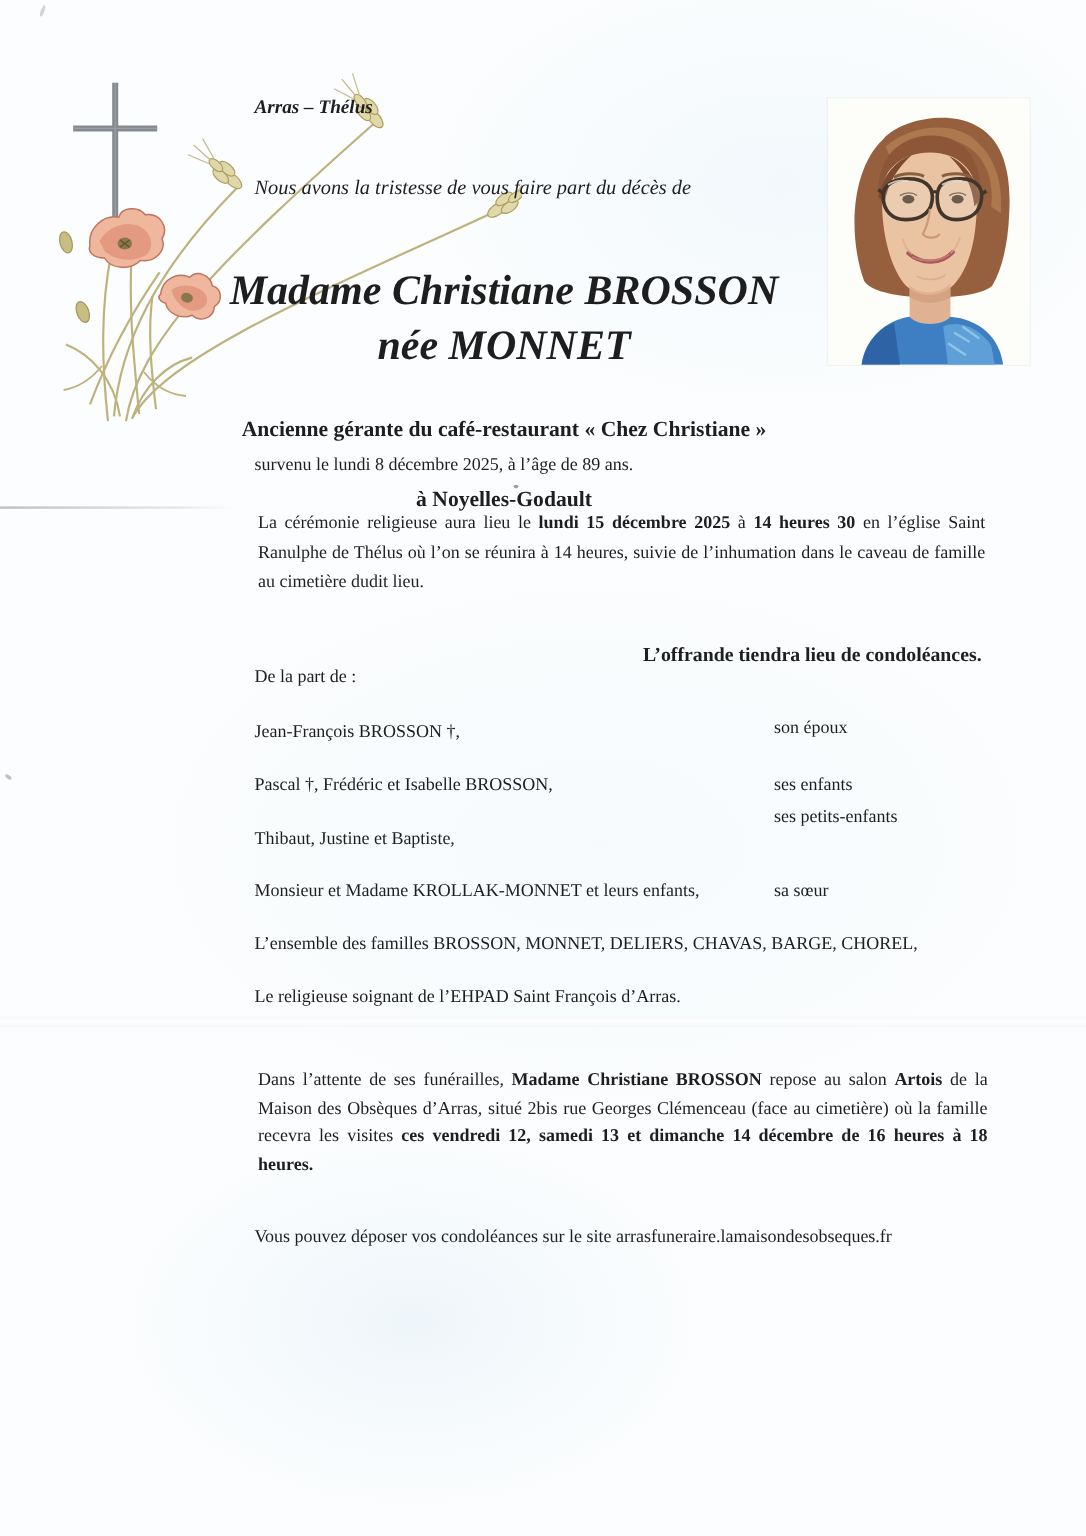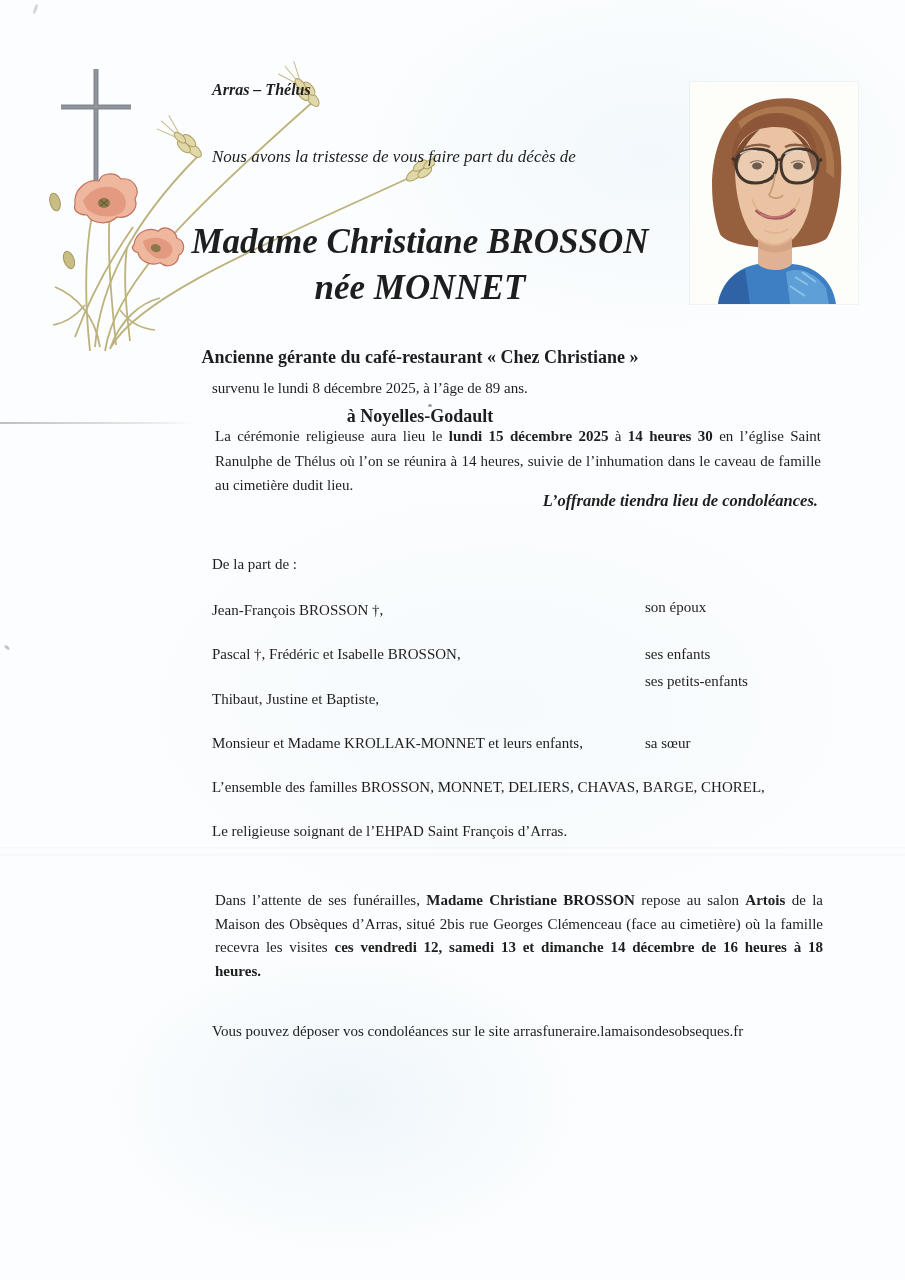--- a/index.html
+++ b/index.html
@@ -22,21 +22,21 @@
   .body-text{font-size:15px;}
   .location{left:212px;top:81px;font-size:16px;font-weight:bold;font-style:italic;}
   .intro{left:212px;top:147px;font-size:17px;font-style:italic;}
   .title-block{left:20px;top:219px;width:800px;text-align:center;}
   .title-line{font-size:35px;font-weight:bold;font-style:italic;line-height:46px;}
   .subtitle-block{left:20px;top:310px;width:800px;text-align:center;}
   .subtitle-line{font-size:18px;font-weight:bold;line-height:23px;margin-top:36px;}
   .death-line{left:212px;top:380px;}
   .para{left:205px;width:606px;text-align:justify;line-height:24.5px;margin-left:10px;}
   .ceremony{top:424px;}
-  .offering{left:212px;top:491px;width:606px;text-align:right;font-size:16.5px;font-weight:bold;font-style:italic;}
+  .offering{left:212px;top:536px;width:606px;text-align:right;font-size:16.5px;font-weight:bold;}
   .from-label{left:212px;top:556px;}
   .fam-name{left:212px;}
   .fam-rel{left:645px;}
   .families-line{left:212px;top:779px;}
   .staff-line{left:212px;top:823px;}
   .visitation{top:889px;width:608px;line-height:23.5px;}
   .condolences{left:212px;top:1023px;}
   .photo{
     left:690px;top:82px;width:168px;height:222px;
     background:#fdfdf9;

